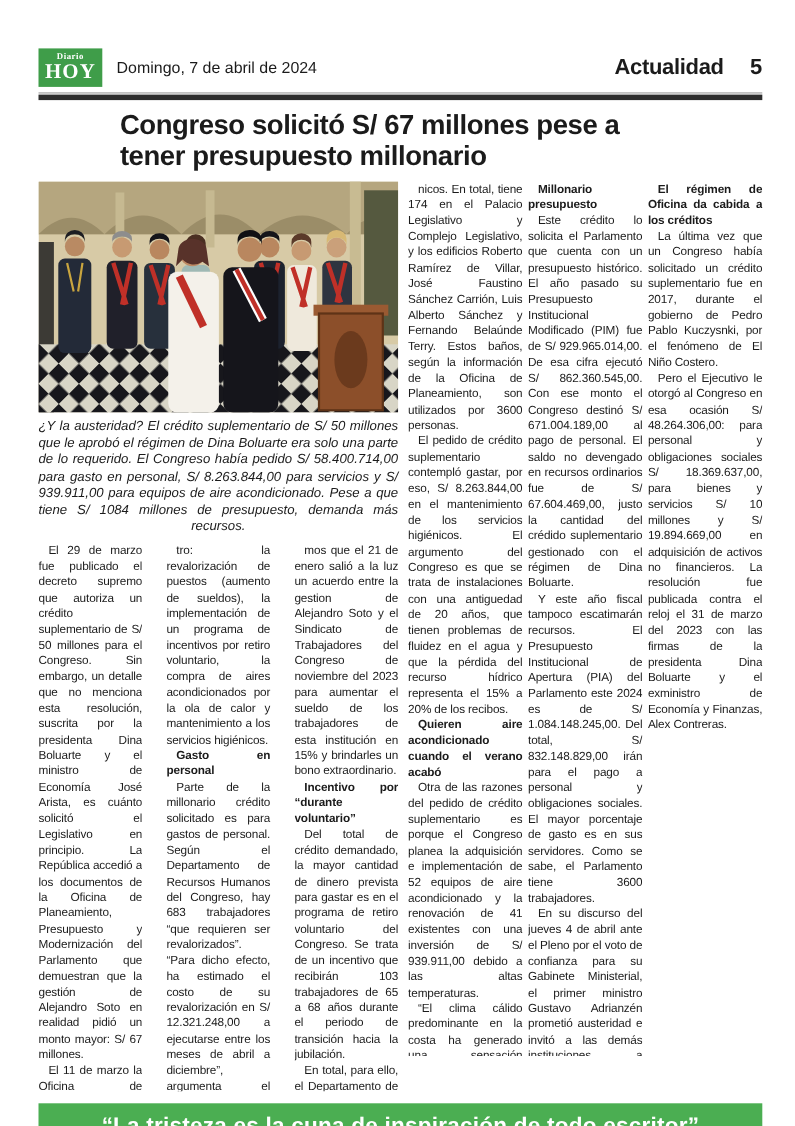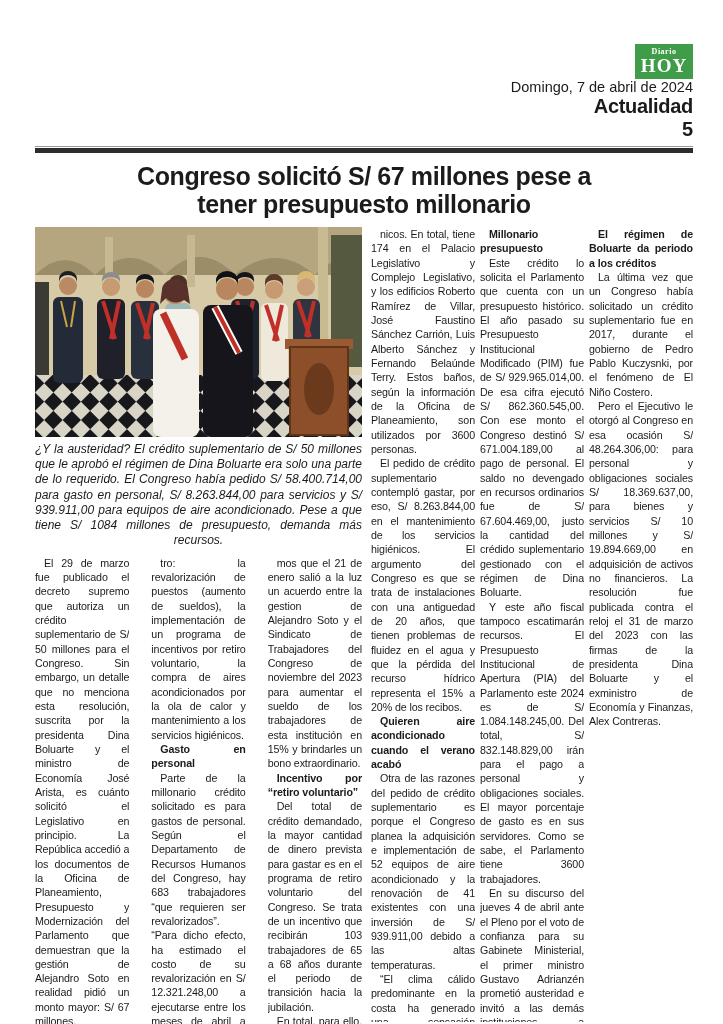--- a/index.html
+++ b/index.html
@@ -3,36 +3,36 @@
 <meta charset="utf-8">
 <style>
   html,body{margin:0;padding:0;}
   body{
     width:723px;height:1024px;overflow:hidden;background:#ffffff;
     font-family:"Liberation Sans",sans-serif;color:#1b1b1b;
   }
   .page{box-sizing:border-box;padding:44px 30px 0 35px;}
 
   
-  .masthead{display:flex;align-items:flex-end;flex-direction:column;}
+  .masthead{display:flex;align-items:center;}
   .logo{
     width:58px;height:35px;box-sizing:border-box;text-align:center;
     background:#3f9d49;color:#fff;padding-top:3px;flex:none;
   }
   .logo-top{display:block;font:bold 8px "Liberation Serif",serif;letter-spacing:.5px;}
   .logo-main{display:block;font:bold 19px "Liberation Serif",serif;letter-spacing:1px;line-height:1.1;}
   .date{margin-left:13px;font-size:14.5px;}
   .section{margin-left:auto;font-weight:bold;font-size:20px;letter-spacing:-.3px;}
   .pagenum{font-weight:bold;font-size:20px;margin-left:24px;}
   .rule-thin{margin-top:5px;border-top:1px solid #9a9a9a;}
   .rule-bar{height:5px;background:#2d2d2d;margin-top:1px;}
 
   
   .headline{
-    text-align:center;font-weight:bold;font-size:25px;line-height:1.1;
+    font-weight:bold;font-size:25px;line-height:1.1;
     letter-spacing:-.4px;margin:10px auto 9px;max-width:510px;
   }
 
   
   .main{display:flex;gap:9px;}
   .left{width:327px;flex:none;}
   .photo{display:block;width:327px;height:210px;}
   .caption{
     font-style:italic;font-size:12px;line-height:1.27;margin:5px 0 7px;
     text-align:justify;text-align-last:center;
@@ -151,21 +151,21 @@
           <p>El 11 de marzo la Oficina de Planeamiento, Presupuesto y Modernización le remitió al oficial mayor del Congreso Giovani Forno el documento que sustenta la solicitud del crédito suplementario por S/ 67 millones. Los motivos son cua-</p>
         </div>
         <div class="col">
           <p>tro: la revalorización de puestos (aumento de sueldos), la implementación de un programa de incentivos por retiro voluntario, la compra de aires acondicionados por la ola de calor y mantenimiento a los servicios higiénicos.</p>
           <p class="sub">Gasto en personal</p>
           <p>Parte de la millonario crédito solicitado es para gastos de personal. Según el Departamento de Recursos Humanos del Congreso, hay 683 trabajadores “que requieren ser revalorizados”. “Para dicho efecto, ha estimado el costo de su revalorización en S/ 12.321.248,00 a ejecutarse entre los meses de abril a diciembre”, argumenta el documento de la Oficina de Planeamiento.</p>
 
         </div>
         <div class="col">
           <p>mos que el 21 de enero salió a la luz un acuerdo entre la gestion de Alejandro Soto y el Sindicato de Trabajadores del Congreso de noviembre del 2023 para aumentar el sueldo de los trabajadores de esta institución en 15% y brindarles un bono extraordinario.</p>
-          <p class="sub">Incentivo por “retiro voluntario”</p>
+          <p class="sub">Incentivo por “durante voluntario”</p>
           <p>Del total de crédito demandado, la mayor cantidad de dinero prevista para gastar es en el programa de retiro voluntario del Congreso. Se trata de un incentivo que recibirán 103 trabajadores de 65 a 68 años durante el periodo de transición hacia la jubilación.</p>
           <p>En total, para ello, el Departamento de Sindicato Humanos calculó que el costo será de S/ 46.079.466,00.</p>
 
         </div>
       </div>
     </div>
 
     <div class="right">
       <div class="col">
         <p>nicos. En total, tiene 174 en el Palacio Legislativo y Complejo Legislativo, y los edificios Roberto Ramírez de Villar, José Faustino Sánchez Carrión, Luis Alberto Sánchez y Fernando Belaúnde Terry. Estos baños, según la información de la Oficina de Planeamiento, son utilizados por 3600 personas.</p>
@@ -175,21 +175,21 @@
         <p>“El clima cálido predominante en la costa ha generado una sensación térmica elevada dentro de nuestras instalaciones, con temperaturas que oscilan entre los 30 y 35°C e incremento notable de radiación ultravioleta, que repercute negativamente en el desempeño y la salud de nuestros servidores en sus funciones administrativas”, alega el documento de la Oficina de Planeamiento.</p>
       </div>
       <div class="col">
         <p class="sub">Millonario presupuesto</p>
         <p>Este crédito lo solicita el Parlamento que cuenta con un presupuesto histórico. El año pasado su Presupuesto Institucional Modificado (PIM) fue de S/ 929.965.014,00. De esa cifra ejecutó S/ 862.360.545,00. Con ese monto el Congreso destinó S/ 671.004.189,00 al pago de personal. El saldo no devengado en recursos ordinarios fue de S/ 67.604.469,00, justo la cantidad del crédido suplementario gestionado con el régimen de Dina Boluarte.</p>
         <p>Y este año fiscal tampoco escatimarán recursos. El Presupuesto Institucional de Apertura (PIA) del Parlamento este 2024 es de S/ 1.084.148.245,00. Del total, S/ 832.148.829,00 irán para el pago a personal y obligaciones sociales. El mayor porcentaje de gasto es en sus servidores. Como se sabe, el Parlamento tiene 3600 trabajadores.</p>
         <p>En su discurso del jueves 4 de abril ante el Pleno por el voto de confianza para su Gabinete Ministerial, el primer ministro Gustavo Adrianzén prometió austeridad e invitó a las demás instituciones a sumarse.</p>
 
       </div>
       <div class="col">
-        <p class="sub">El régimen de Boluarte da periodo a los créditos</p>
+        <p class="sub">El régimen de Oficina da cabida a los créditos</p>
         <p>La última vez que un Congreso había solicitado un crédito suplementario fue en 2017, durante el gobierno de Pedro Pablo Kuczysnki, por el fenómeno de El Niño Costero.</p>
         <p>Pero el Ejecutivo le otorgó al Congreso en esa ocasión S/ 48.264.306,00: para personal y obligaciones sociales S/ 18.369.637,00, para bienes y servicios S/ 10 millones y S/ 19.894.669,00 en adquisición de activos no financieros. La resolución fue publicada contra el reloj el 31 de marzo del 2023 con las firmas de la presidenta Dina Boluarte y el exministro de Economía y Finanzas, Alex Contreras.</p>
       </div>
     </div>
   </div>
 
   <div class="banner" style="background: rgb(75, 174, 82);">
     <span class="banner-text">“La tristeza es la cuna de inspiración de todo escritor”</span>
   </div>
 

